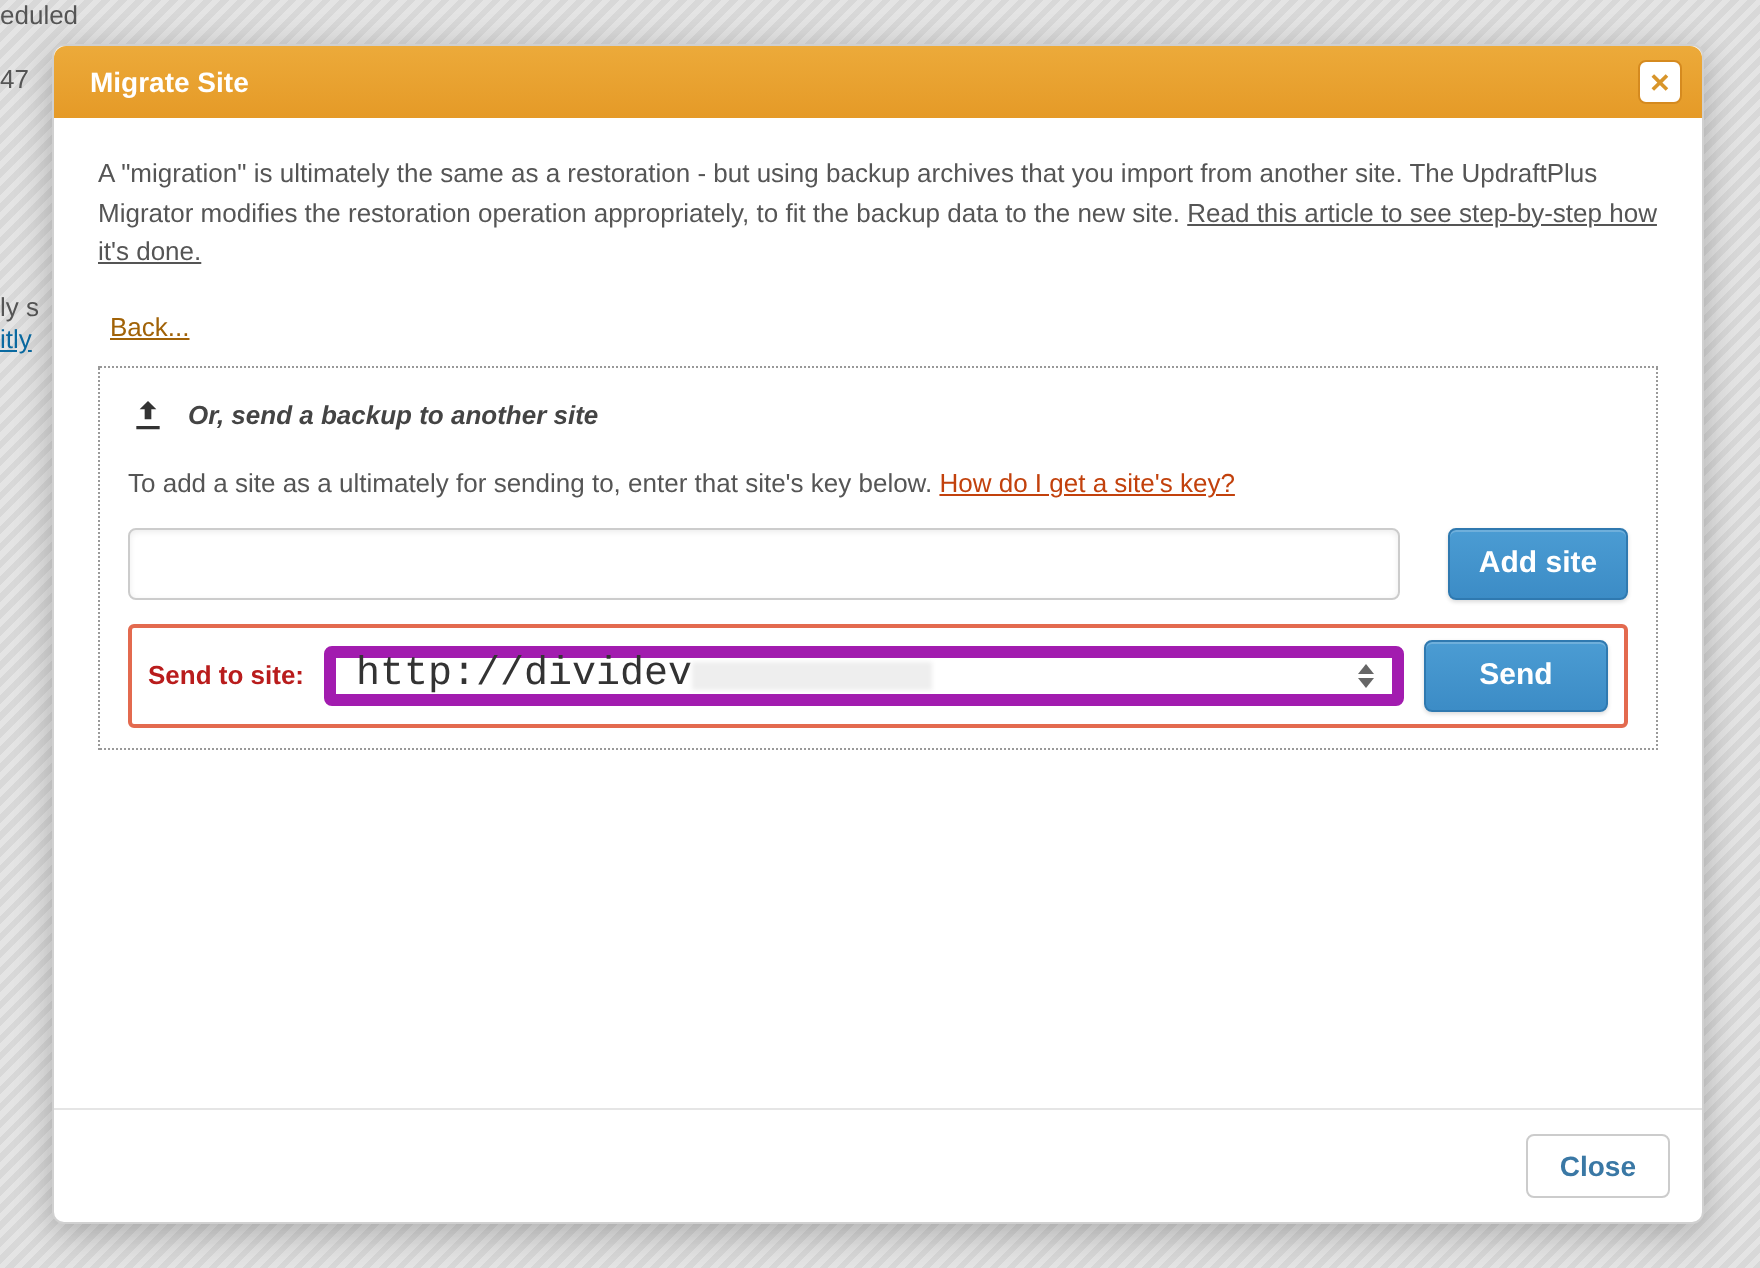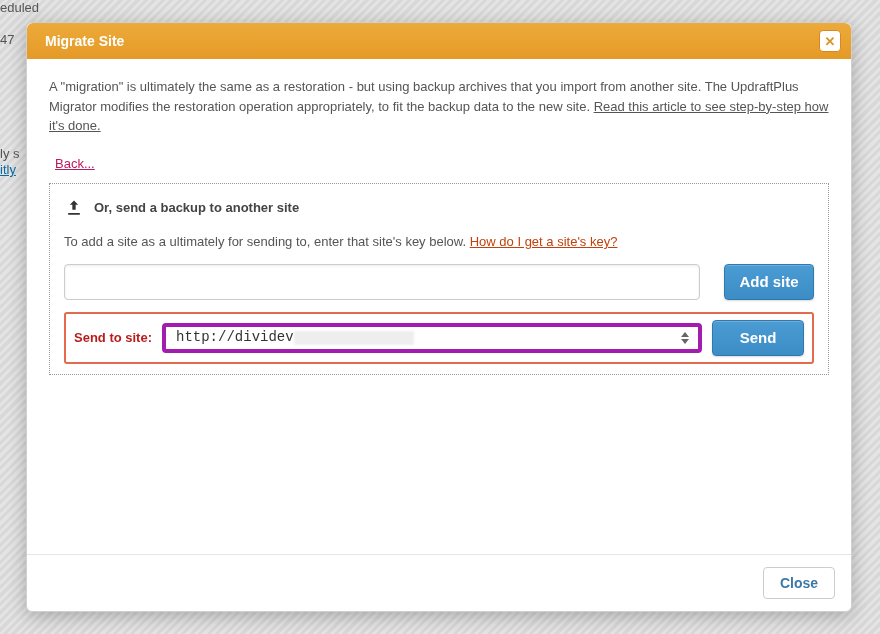--- a/index.html
+++ b/index.html
@@ -53,29 +53,30 @@
     }
     .content {
       padding: 18px 22px 0 22px;
       flex: 1;
       overflow: auto;
       color: #555;
       line-height: 1.5;
     }
     .content p { margin-bottom: 8px; }
     .content a { color: #555; text-decoration: underline; }
-    .back-link { display: inline-block; margin-top: 10px; margin-bottom: 8px; text-decoration: underline; cursor: pointer; color: #be185d; margin-left: 6px;}
+    .back-link { display: inline-block; margin-top: 10px; margin-bottom: 8px; text-decoration: underline; cursor: pointer; color: #a16207; margin-left: 6px;}
     .panel {
       border: 1px dotted #999;
       padding: 14px 14px 10px 14px;
       margin-top: 2px;
     }
     .panel-head {
       display: flex; align-items: center; gap: 10px; font-weight: bold; color: #444;
       margin-bottom: 14px;
+      font-style: italic;
     }
     .upload-icon { width: 20px; height: 20px; display:inline-flex; align-items:center; justify-content:center;}
     .panel-desc { margin-bottom: 12px; color: #555; }
     .panel-desc a { color: #c2410c; }
     .input-row { display: flex; gap: 24px; margin-bottom: 12px; }
     .key-input {
       flex: 1;
       height: 36px;
       border: 1px solid #ccc;
       border-radius: 4px;
@@ -103,29 +104,29 @@
       border-radius: 3px;
       padding: 6px 8px;
       display: flex;
       align-items: center;
       gap: 10px;
     }
     .sendto-label { font-weight: bold; color: #b91c1c; white-space: nowrap;}
     .site-select {
       flex: 1;
       height: 30px;
-      border: 4px solid #a21caf;
+      border: 6px solid #a21caf;
       border-radius: 4px;
       background: #fff;
       position: relative;
       display: flex;
       align-items: center;
       padding: 0 28px 0 10px;
       font-family: "Courier New", monospace;
-      font-size: 14px;
+      font-size: 20px;
       color: #333;
       cursor: pointer;
     }
     .site-select .blur {
       display:inline-block; width: 120px; height: 14px;
       background: #eee;
       filter: blur(1px);
       margin-left: 0px;
     }
     .site-select .caret {

